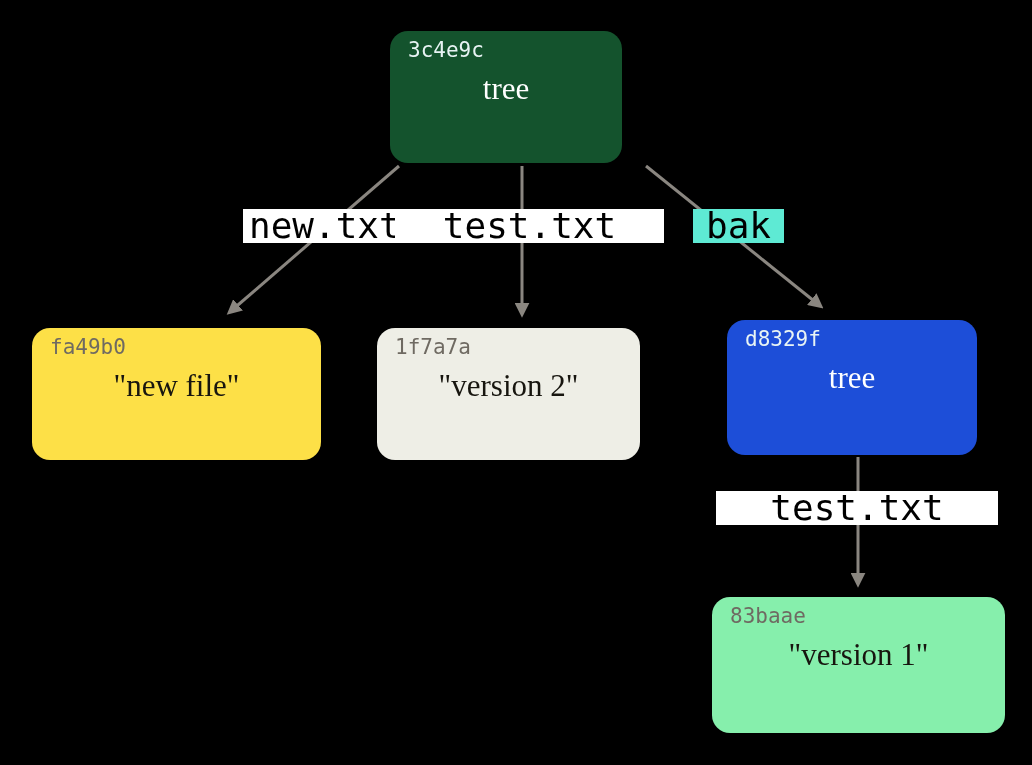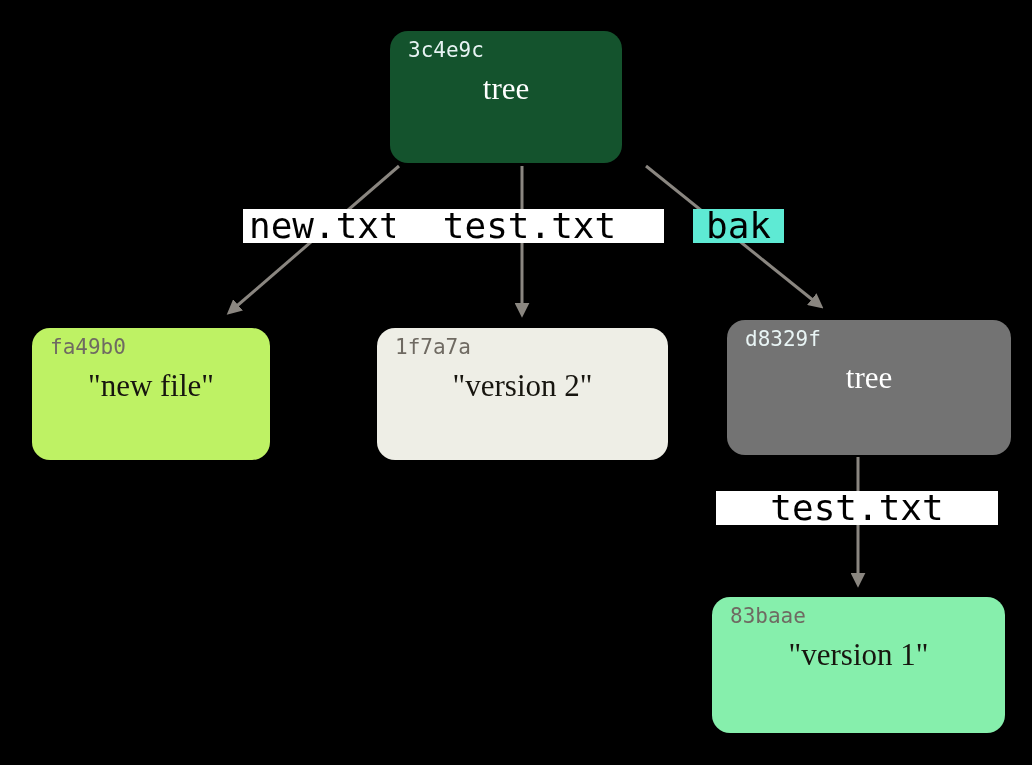--- a/index.html
+++ b/index.html
@@ -91,29 +91,29 @@
         <line x1="646" y1="166" x2="819" y2="305" stroke="#8a8680" stroke-width="3" marker-end="url(#arrowhead)"></line>
         <line x1="858" y1="457" x2="858" y2="582" stroke="#8a8680" stroke-width="3" marker-end="url(#arrowhead)"></line>
       </g>
   </svg>
 
   <div id="node-layer">
       <div class="node tree" style="left: 390px; top: 31px; width: 232px; height: 132px; background: #14532d;">
         <div class="hash">3c4e9c</div>
         <div class="body">tree</div>
       </div>
-      <div class="node blob" style="left: 32px; top: 328px; width: 238px; height: 132px; background: #bef264;">
+      <div class="node blob" style="left: 32px; top: 328px; width: 289px; height: 132px; background: #fde047;">
         <div class="hash">fa49b0</div>
         <div class="body">"new file"</div>
       </div>
-      <div class="node blob" style="left: 377px; top: 328px; width: 291px; height: 132px; background: rgb(238, 238, 230);">
+      <div class="node blob" style="left: 377px; top: 328px; width: 263px; height: 132px; background: rgb(238, 238, 230);">
         <div class="hash">1f7a7a</div>
         <div class="body">"version 2"</div>
       </div>
-      <div class="node tree" style="left: 727px; top: 320px; width: 284px; height: 135px; background: #737373;">
+      <div class="node tree" style="left: 727px; top: 320px; width: 250px; height: 135px; background: #1d4ed8;">
         <div class="hash">d8329f</div>
         <div class="body">tree</div>
       </div>
       <div class="node blob" style="left: 712px; top: 597px; width: 293px; height: 136px; background: #86efac;">
         <div class="hash">83baae</div>
         <div class="body">"version 1"</div>
       </div>
     </div>
   <div id="label-layer">
       <div class="edge-label" style="left: 243px; top: 209px; width: 152px; background: rgb(255, 255, 255); color: rgb(0, 0, 0);">new.txt</div>

